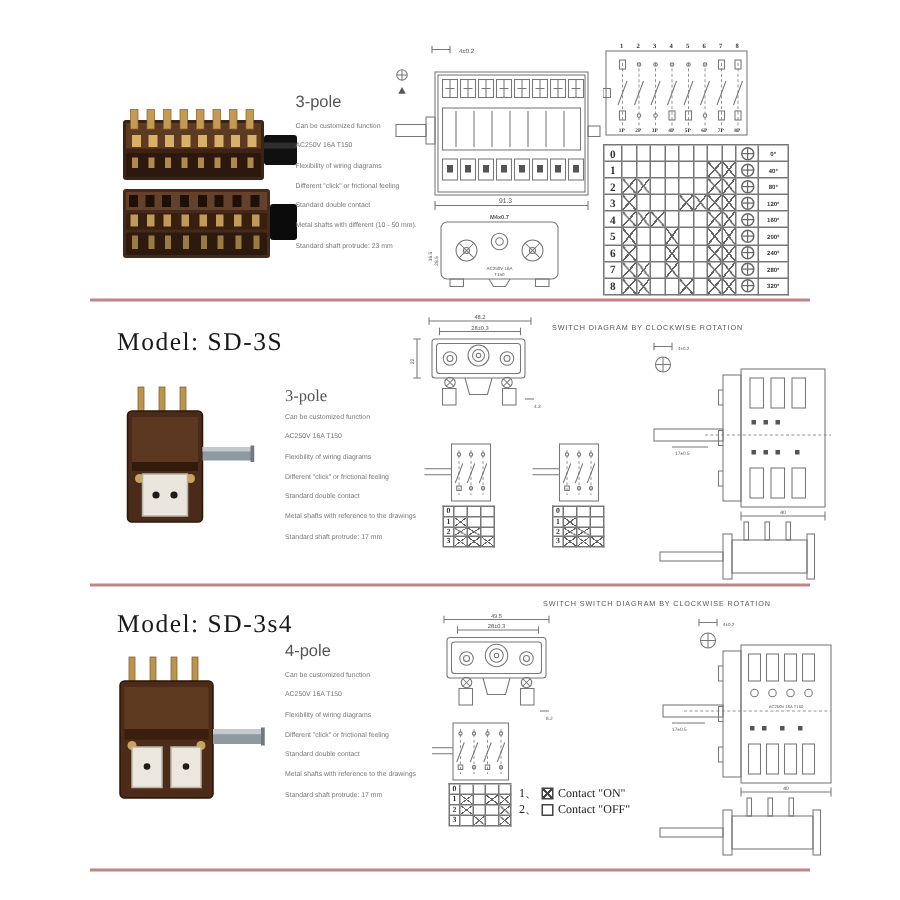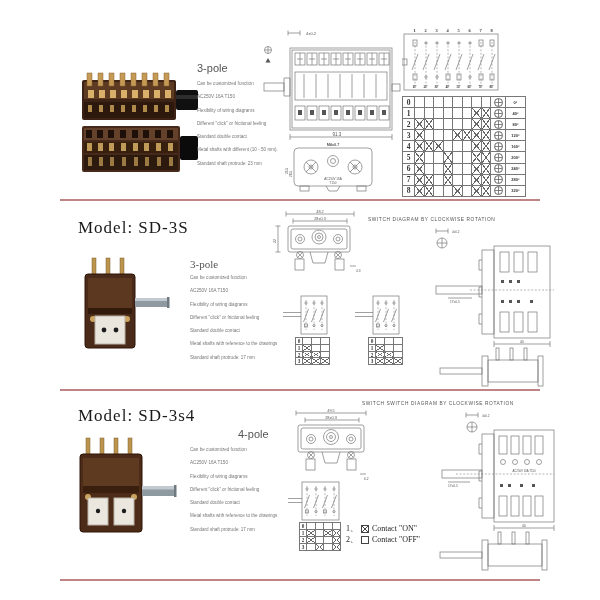--- a/index.html
+++ b/index.html
@@ -614,21 +614,21 @@
         <circle cx="56" cy="61" r="3" fill="#caa45c"></circle>
       <rect x="10" y="62" width="20" height="27" fill="#ebe6de" stroke="#b9b2a6"></rect>
       <rect x="36" y="62" width="20" height="27" fill="#ebe6de" stroke="#b9b2a6"></rect>
       <circle cx="20" cy="75" r="2.2" fill="#1c1c1c"></circle>
         <circle cx="46" cy="75" r="2.2" fill="#1c1c1c"></circle>
       <rect x="64" y="50" width="34" height="10" fill="#8e99a0"></rect>
       <rect x="64" y="50" width="34" height="3.5" fill="#c2cad0"></rect>
       <rect x="96" y="49" width="2.5" height="12" fill="#6f7a80"></rect>
     </svg>
 
-    <div class="abs pole-heading" style="left:190px;top:38px;margin-left:48px;">4-pole</div>
+    <div class="abs pole-heading" style="left:190px;top:38px;">4-pole</div>
     <div class="abs features" style="left:190px;top:58px;">
         <div>Can be customized function</div>
         <div>AC250V 16A T150</div>
         <div>Flexibility of wiring diagrams</div>
         <div>Different "click" or frictional feeling</div>
         <div>Standard double contact</div>
         <div>Metal shafts with reference to the drawings</div>
         <div>Standard shaft protrude: 17 mm</div>
       </div>
 

